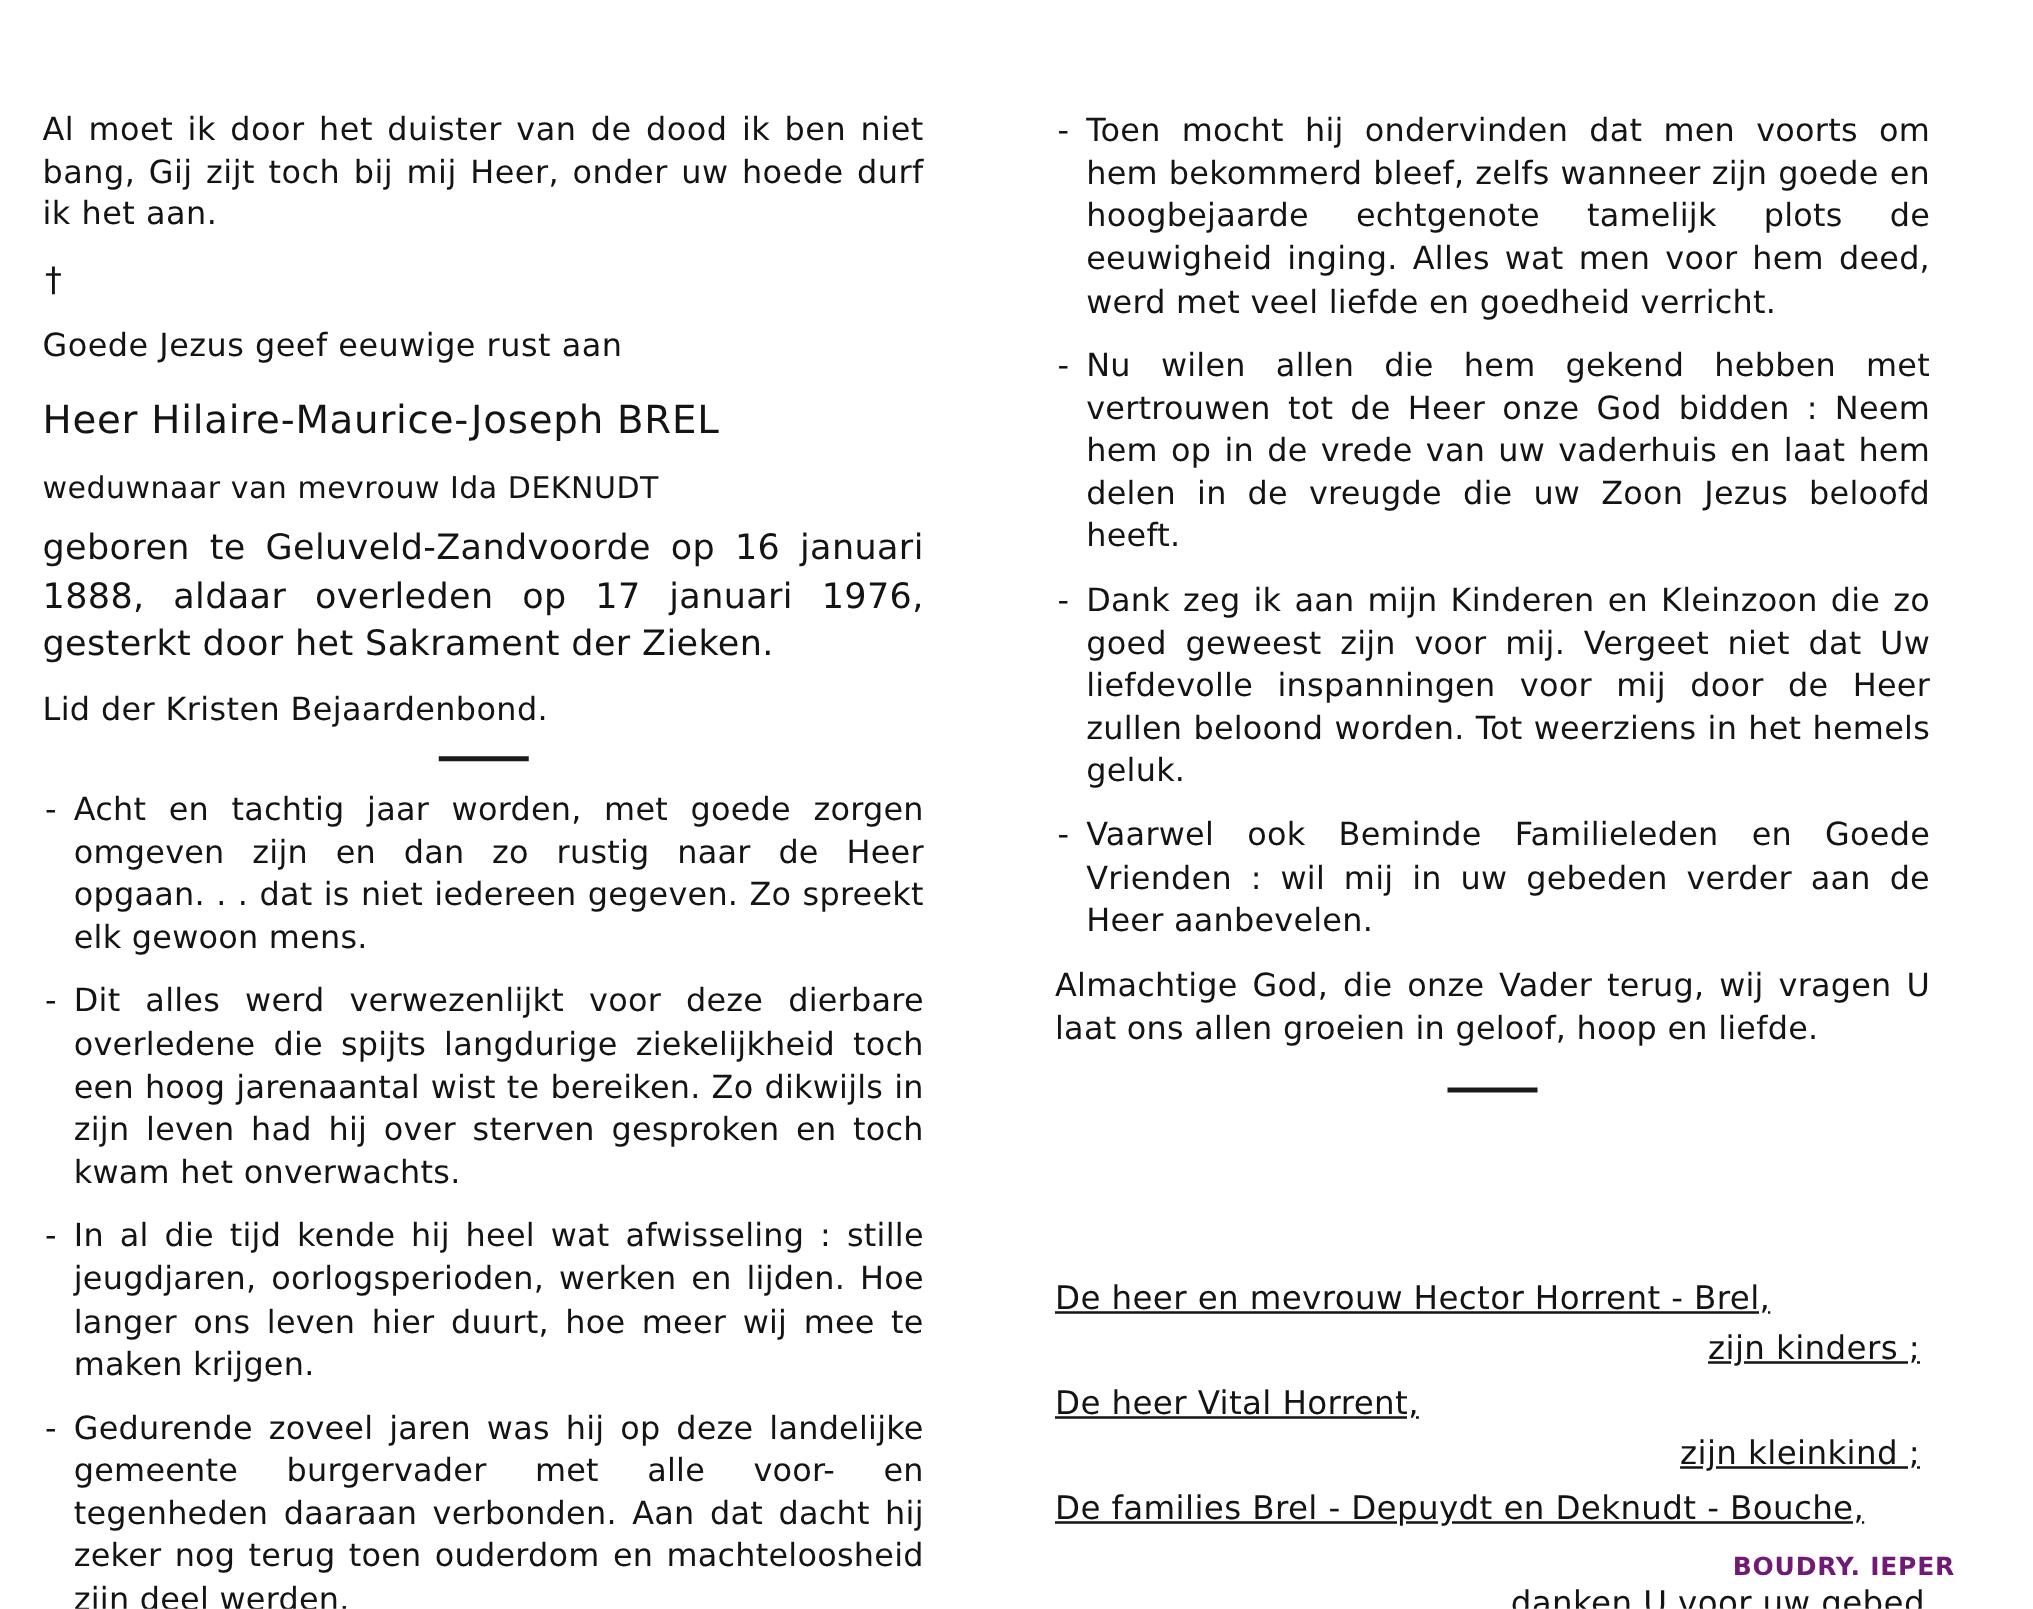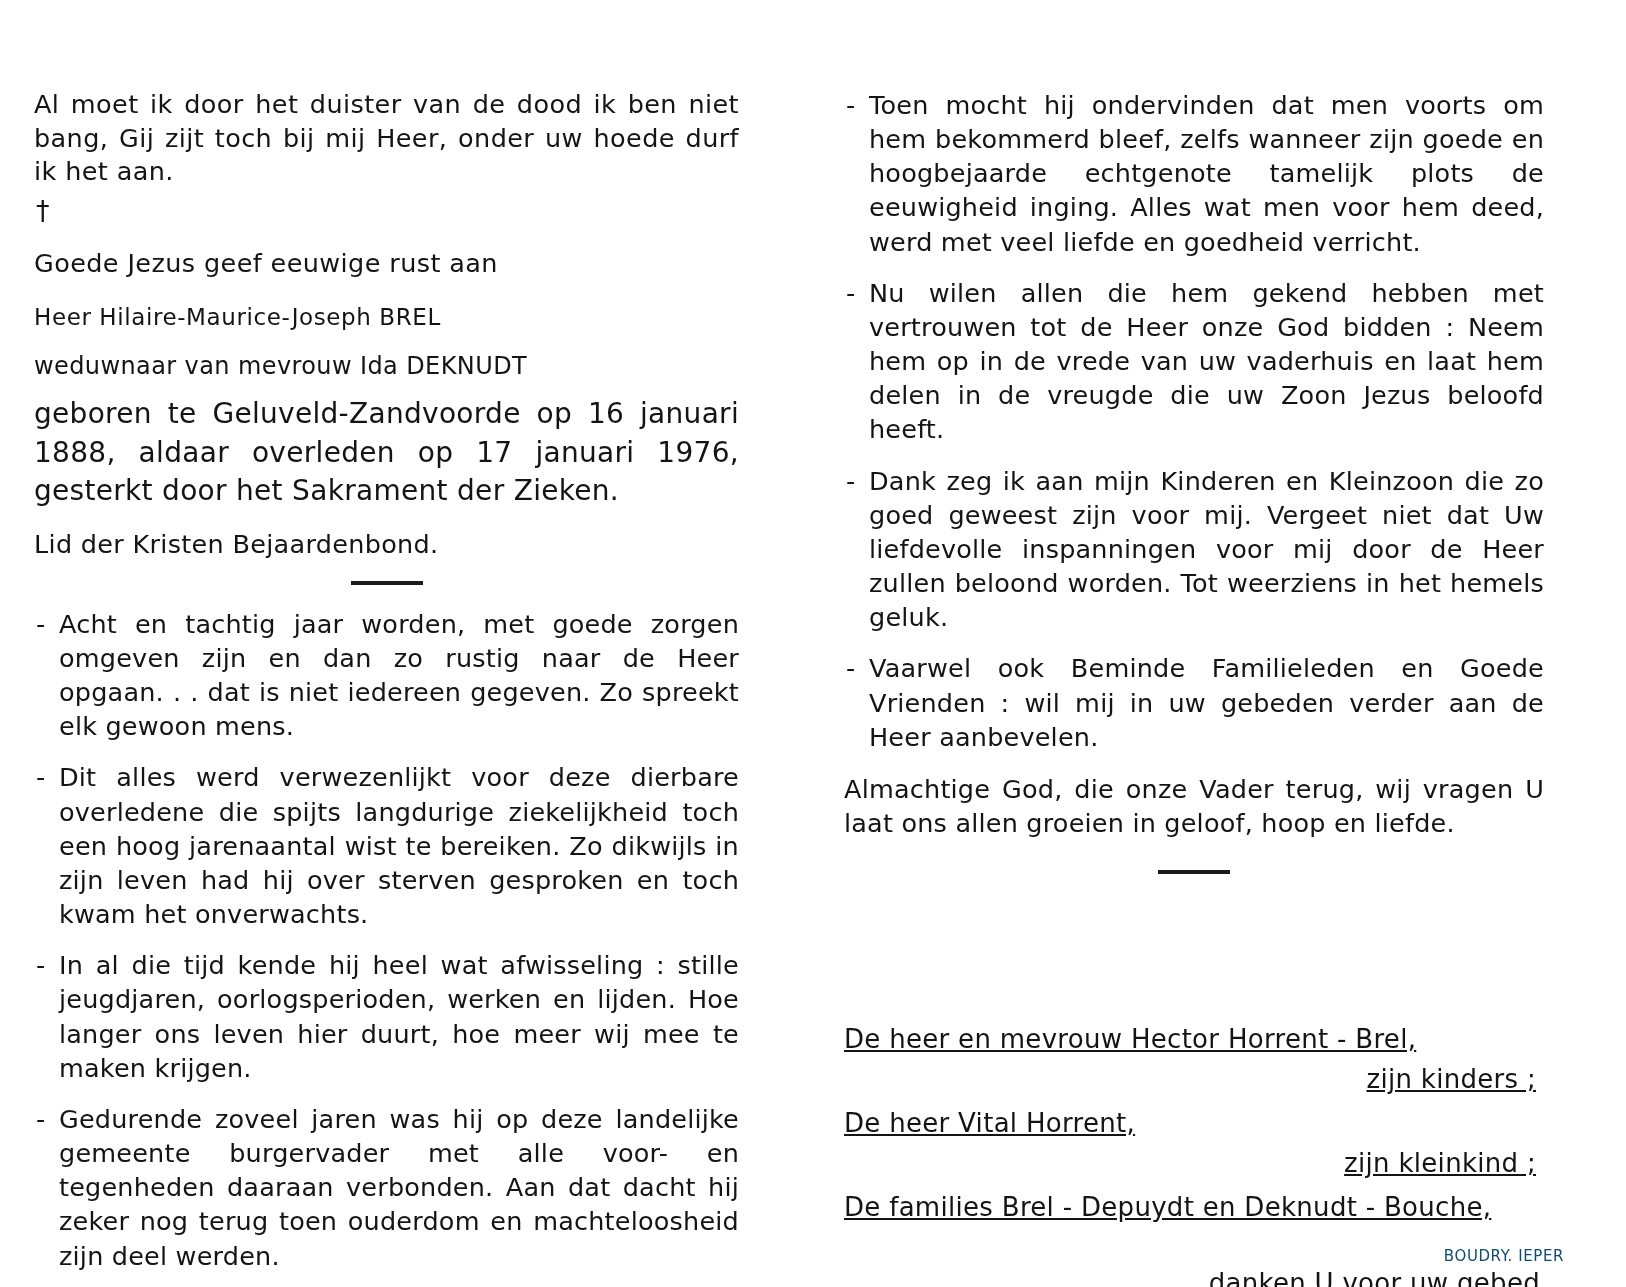--- a/index.html
+++ b/index.html
@@ -44,34 +44,34 @@
     flex: 0 0 700px;
     box-sizing: border-box;
   }
 
   .verse {
     font-size: 25.5px;
     line-height: 1.32;
     letter-spacing: 0.4px;
     text-align: justify;
     text-justify: inter-word;
-    margin-bottom: 8px;
+    margin-bottom: 22px;
   }
   .cross {
     font-size: 27px;
     line-height: 1;
     margin: 8px 0 24px 2px;
   }
   .invocation {
     font-size: 25.5px;
     letter-spacing: 0.4px;
     margin-bottom: 26px;
   }
   .name {
-    font-size: 23px;
+    font-size: 31px;
     letter-spacing: 0.6px;
     margin-bottom: 22px;
     white-space: nowrap;
   }
   .widower {
     font-size: 24px;
     letter-spacing: 0.4px;
     margin-bottom: 15px;
   }
   .bio {
@@ -155,24 +155,24 @@
   .thanks div {
     font-size: 26px;
     letter-spacing: 0.3px;
     margin-bottom: 14px;
     white-space: nowrap;
   }
   .printer {
     position: absolute;
     right: 62px;
     bottom: 22px;
-    font-size: 15px;
-    font-weight: normal;
+    font-size: 20px;
+    font-weight: bold;
     letter-spacing: 0.6px;
-    color: #0c4a6e;
+    color: #701a75;
   }
 </style>
 </head>
 <body>
 
 <div class="page">
   <div class="columns">
 
     <div class="col-left">
       <div class="verse">Al moet ik door het duister van de dood ik ben niet bang, Gij zijt toch bij mij Heer, onder uw hoede durf ik het aan.</div>

